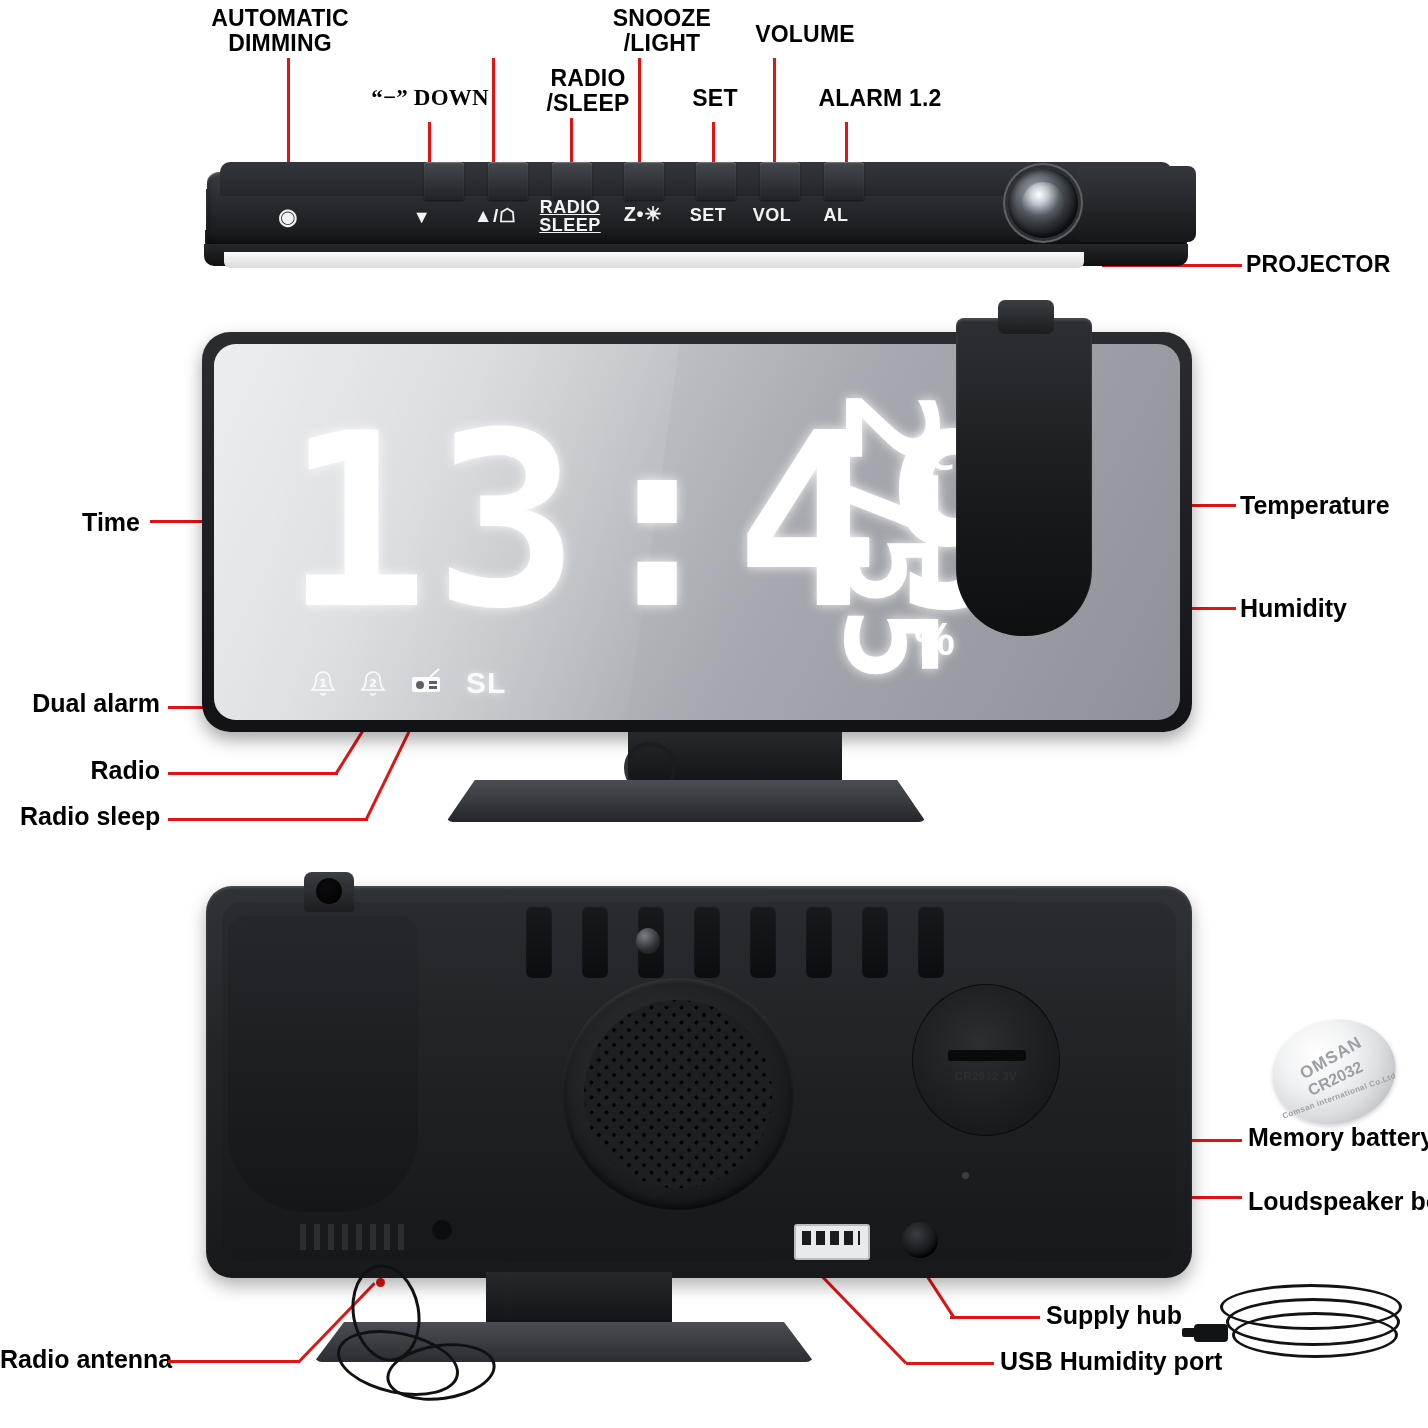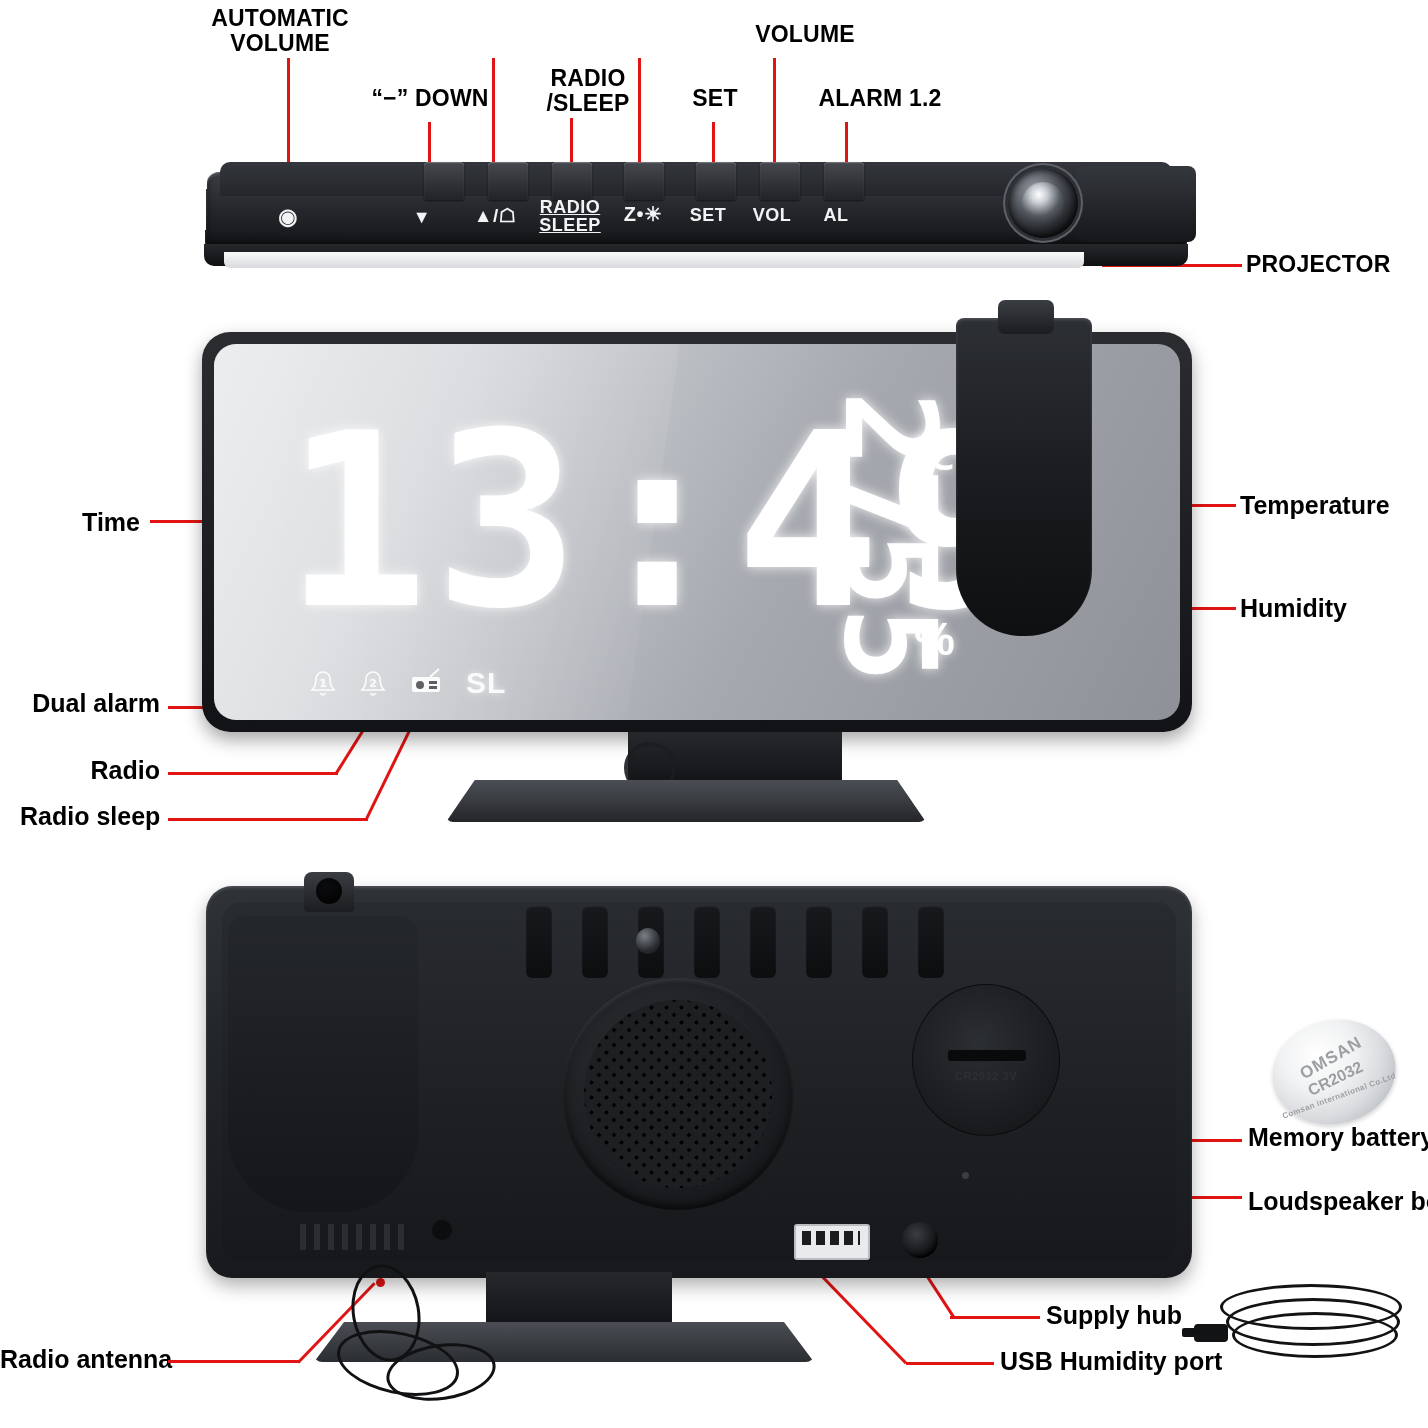--- a/index.html
+++ b/index.html
@@ -155,24 +155,26 @@
   .plug:after{content:"";position:absolute;left:-12px;top:4px;width:14px;height:9px;
      background:#121315;border-radius:2px;}
   .prong{position:absolute;width:16px;height:3px;background:#101113;}
 </style>
 </head>
 <body>
 
 <div class="stage">
 
   <div class="lbl caps c" style="left:160px;top:6px;width:240px;">AUTOMATIC
-VOLUME</div>
-  <div class="lbl caps c" style="left:330px;top:86px;width:200px;">“−” DOWN</div>
+DIMMING</div>
+  <div class="lbl caps c" style="left:330px;top:86px;width:200px;font-family:Liberation Serif, serif;">“−” DOWN</div>
   <div class="lbl caps c" style="left:500px;top:66px;width:176px;">RADIO
 /SLEEP</div>
+  <div class="lbl caps c" style="left:574px;top:6px;width:176px;">SNOOZE
+/LIGHT</div>
   <div class="lbl caps c" style="left:660px;top:86px;width:110px;">SET</div>
   <div class="lbl caps c" style="left:710px;top:22px;width:190px;">VOLUME</div>
   <div class="lbl caps c" style="left:780px;top:86px;width:200px;">ALARM 1.2</div>
   <div class="lbl caps" style="left:1246px;top:252px;">PROJECTOR</div>
 
   <div class="ln lnv" style="left:287px;top:58px;height:130px;"></div>
   <div class="dot" style="left:283px;top:184px;"></div>
 
   <div class="ln lnv" style="left:428px;top:122px;height:66px;"></div>
   <div class="dot" style="left:424px;top:184px;"></div>

